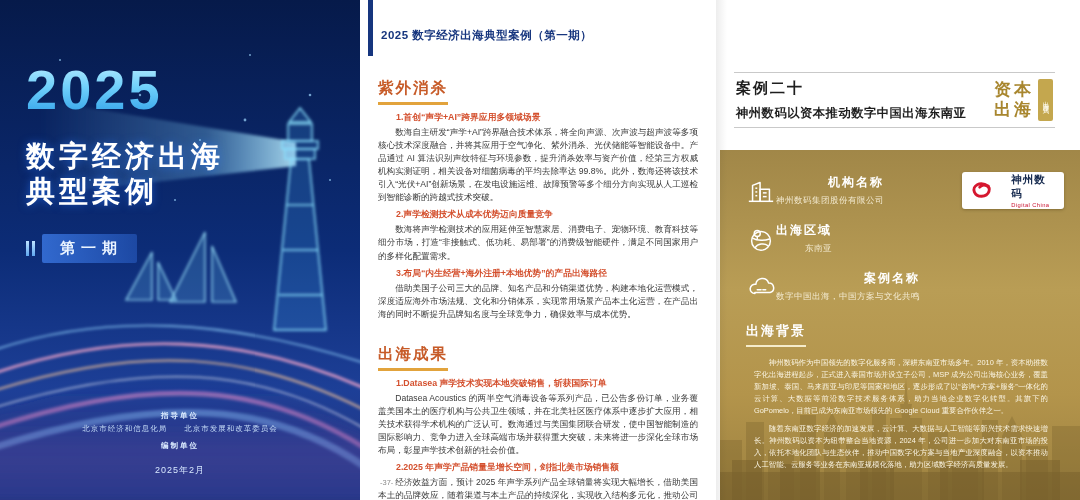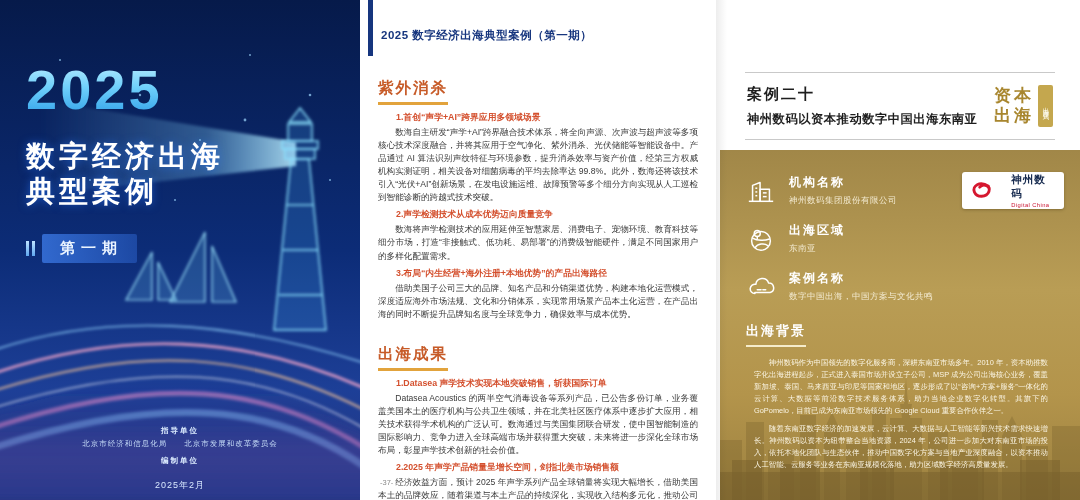--- a/index.html
+++ b/index.html
@@ -20,21 +20,21 @@
   }
   .cover-title{font-size:29px;font-weight:800;color:#ffffff;letter-spacing:4px;line-height:1.22;margin-top:21px;text-shadow:0 0 8px rgba(40,120,255,.6);}
   .issue-row{display:flex;align-items:center;gap:7px;margin-top:24px;}
   .ticks{display:flex;gap:3px;}
   .ticks i{display:block;width:3px;height:15px;background:linear-gradient(180deg,#bfe3ff,#5fa8f0);}
   .issue-badge{
     background:linear-gradient(90deg,rgba(62,125,235,.75),rgba(42,96,200,.55));
     color:#eaf4ff;font-size:15px;font-weight:700;letter-spacing:6px;
     padding:5px 14px 5px 18px;border-radius:2px;
   }
-  .cover-footer{position:absolute;left:0;right:0;bottom:8px;z-index:3;text-align:center;}
+  .cover-footer{position:absolute;left:0;right:0;bottom:23px;z-index:3;text-align:center;}
   .cf-label{font-size:7.5px;font-weight:700;color:#dcecff;letter-spacing:2px;margin-top:7px;}
   .cf-orgs{font-size:7.5px;color:#c6dcf8;margin-top:3px;letter-spacing:1px;}
   .cf-orgs span{margin:0 7px;}
   .cf-date{font-size:9px;color:#d8e8ff;margin-top:13px;letter-spacing:1px;}
 
   
   .page-mid{position:absolute;left:360px;top:0;width:360px;height:500px;background:#ffffff;overflow:hidden;}
   .page-header{position:relative;height:58px;}
   .hbar{position:absolute;left:8px;top:0;width:5px;height:56px;background:#16357e;}
   .header-text{position:absolute;left:21px;top:28px;font-size:11.5px;font-weight:700;color:#16357e;letter-spacing:.5px;white-space:nowrap;}
@@ -46,37 +46,37 @@
   .sec-gap{height:12px;}
   .page-num{position:absolute;left:20px;bottom:13px;font-size:7.5px;color:#8a8a8a;}
 
   
   .gutter{position:absolute;left:716px;top:0;width:16px;height:500px;z-index:4;
     background:linear-gradient(90deg,rgba(0,0,0,.07),rgba(0,0,0,0) 70%);}
 
   
   .page-right{position:absolute;left:720px;top:0;width:360px;height:500px;background:#ffffff;overflow:hidden;}
   .case-header{
-    position:absolute;left:25px;right:25px;top:72px;height:68px;
+    position:absolute;left:14px;right:25px;top:72px;height:56px;
     border-top:1px solid #c9c9c9;border-bottom:1px solid #c9c9c9;
     display:flex;justify-content:space-between;align-items:center;padding:6px 2px;
   }
   .case-number{font-size:15px;font-weight:800;color:#1e1e1e;letter-spacing:2px;}
   .case-title{font-size:12.3px;font-weight:700;color:#1e1e1e;margin-top:7px;letter-spacing:.5px;}
   .case-head-right{display:flex;align-items:center;gap:4px;}
   .category{font-size:17px;font-weight:800;color:#a8862e;line-height:1.15;letter-spacing:3px;text-align:center;}
   .category-tag{
     writing-mode:vertical-rl;background:#c4a74e;color:#fffdf3;font-size:6.5px;
     padding:5px 3px;border-radius:2px;letter-spacing:2px;height:42px;text-align:center;
   }
   .gold-panel{position:absolute;left:0;right:0;top:150px;bottom:0;overflow:hidden;
     background:linear-gradient(180deg,#a18748 0%,#b99d55 40%,#b3944b 70%,#9c8140 100%);}
   .skyline{position:absolute;left:0;bottom:0;opacity:.5;}
   .gold-inner{position:relative;z-index:2;padding:24px 24px 0 26px;}
-  .info-row{display:flex;gap:13px;margin-bottom:15px;align-items:flex-start;}
+  .info-row{display:flex;margin-bottom:15px;align-items:flex-start;text-align:right;}
   .info-icon{flex:0 0 30px;margin-top:2px;}
   .info-label{font-size:12px;font-weight:800;color:#ffffff;letter-spacing:2px;}
   .info-value{font-size:8.5px;color:#f3ead0;margin-top:4px;letter-spacing:.5px;}
   .logo-card{
     position:absolute;right:16px;top:22px;z-index:3;background:#ffffff;border-radius:3px;
     width:102px;height:37px;display:flex;align-items:center;gap:18px;padding:4px 8px;
     box-shadow:0 1px 3px rgba(60,45,10,.35);
   }
   .logo-text .logo-name{font-size:10.5px;font-weight:800;color:#15294e;letter-spacing:1px;}
   .logo-text .logo-sub{font-size:5.8px;color:#c8102e;margin-top:1px;letter-spacing:.4px;}

